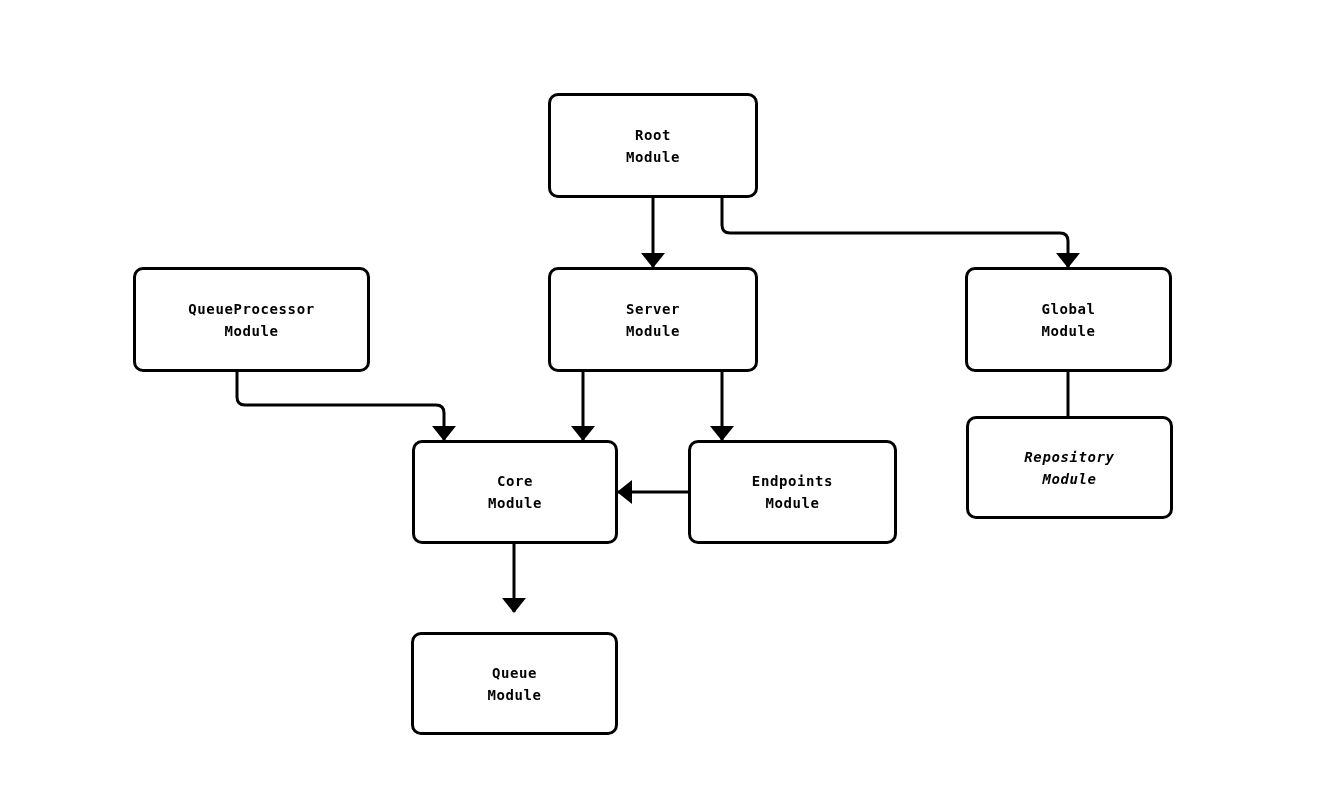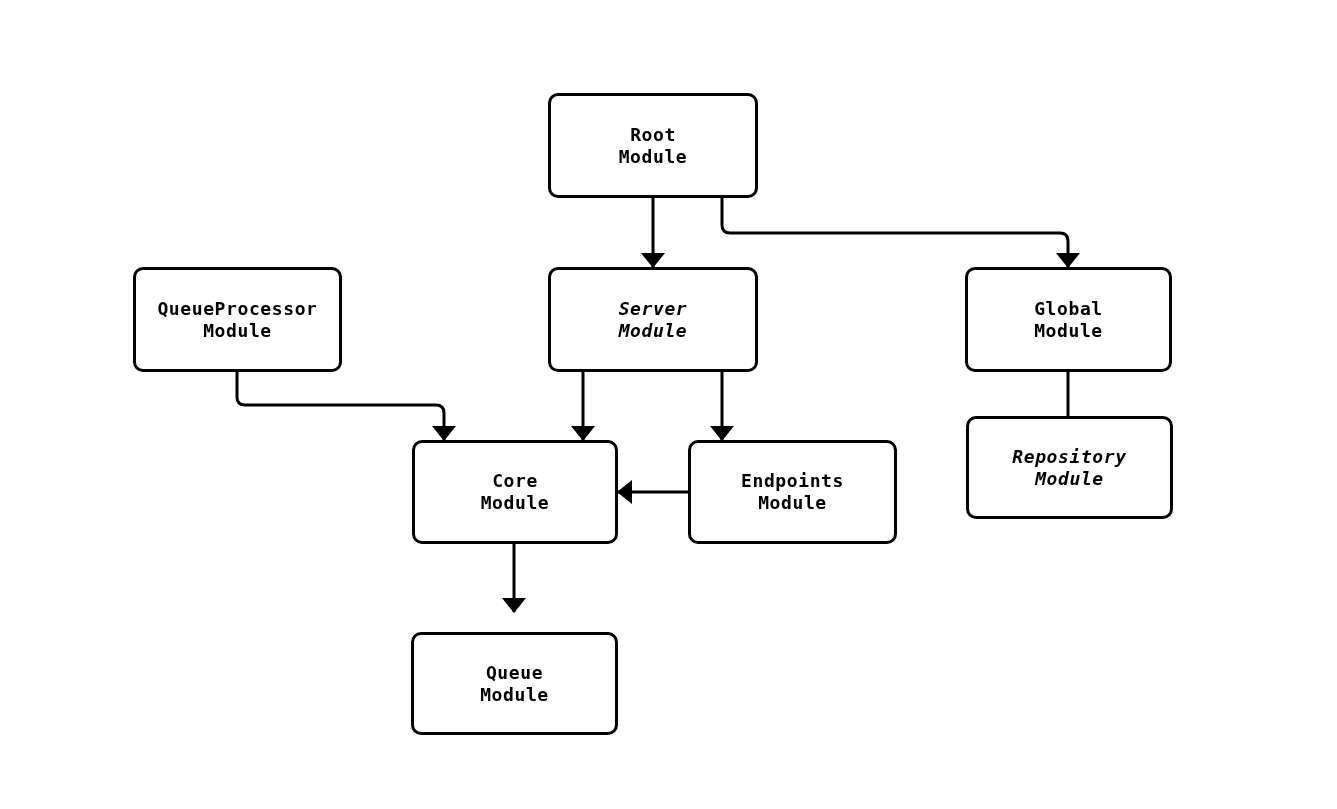--- a/index.html
+++ b/index.html
@@ -35,21 +35,21 @@
     border-radius: 10px;
     display: flex;
     flex-direction: column;
     align-items: center;
     justify-content: center;
     text-align: center;
   }
   .node-label-line {
     display: block;
     font-weight: bold;
-    font-size: 18px;
+    font-size: 14px;
     line-height: 22px;
     letter-spacing: 0.6px;
     color: #000000;
     white-space: nowrap;
   }
 </style>
 </head>
 <body>
 
 <div id="canvas">
@@ -76,26 +76,26 @@
     <path class="edge" d="M1068 372 L1068 440" marker-end="url(#arrowhead)"></path>
 
     <path class="edge" d="M514 544 L514 612" marker-end="url(#arrowhead)"></path>
   </svg>
 
   <div class="node" style="left:548px; top:93px; width:210px; height:105px;">
     <span class="node-label-line">Root</span>
     <span class="node-label-line">Module</span>
   </div>
 
-  <div class="node" style="left:133px; top:267px; width:209px; height:105px;">
+  <div class="node" style="left:133px; top:267px; width:237px; height:105px;">
     <span class="node-label-line">QueueProcessor</span>
     <span class="node-label-line">Module</span>
   </div>
 
-  <div class="node" style="left:548px; top:267px; width:210px; height:105px;font-style:italic;">
+  <div class="node" style="left:548px; top:267px; width:210px; height:105px;">
     <span class="node-label-line">Server</span>
     <span class="node-label-line">Module</span>
   </div>
 
   <div class="node" style="left:965px; top:267px; width:207px; height:105px;">
     <span class="node-label-line">Global</span>
     <span class="node-label-line">Module</span>
   </div>
 
   <div class="node" style="left:412px; top:440px; width:206px; height:104px;">

